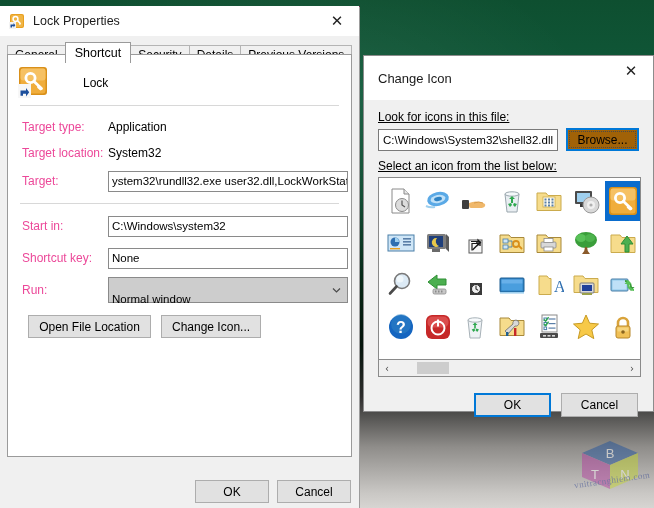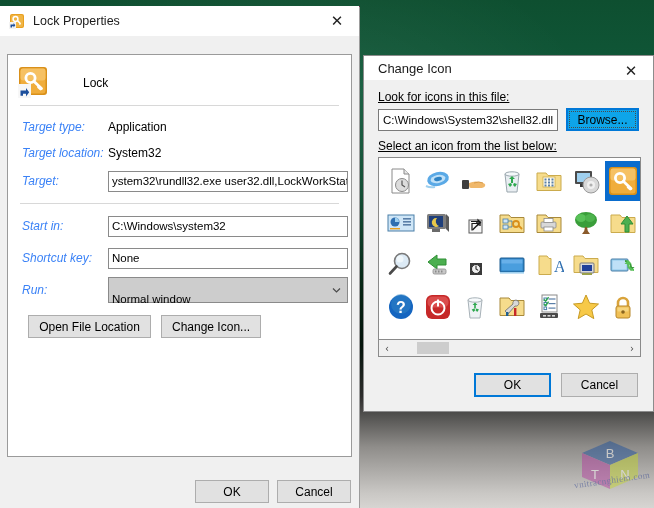--- a/index.html
+++ b/index.html
@@ -172,22 +172,21 @@
   .frow {
     display: flex;
     align-items: center;
     height: 26px;
     padding-left: 14px;
   }
   .flabel {
     width: 86px;
     flex: none;
     font-size: 12px;
-    color: #3b82f6;
-    font-style: italic;
+    color: #ec4899;
   }
   .fvalue {
     font-size: 12px;
   }
   .finput {
     box-sizing: border-box;
     height: 21px;
     border: 1px solid #8a8a8a;
     background: #fff;
     font-family: "Liberation Sans", sans-serif;
@@ -252,21 +251,21 @@
   }
   #props-buttons .btn { min-width: 74px; height: 23px; }
 
   
   #chicon {
     left: 363px; top: 55px;
     width: 291px; height: 357px;
     border: 1px solid #8c8c8c;
     background: #f0f0f0;
   }
-  #chicon .win-title { height: 24px; }
+  #chicon .win-title { height: 44px; }
   #chicon .win-title .tb-text { margin-left: 9px; font-size: 13px; }
   #chicon-body { padding: 4px 14px 0 14px; }
   .ci-label {
     font-size: 12px;
     margin-top: 6px;
     margin-bottom: 4px;
   }
   .ci-label u { text-decoration: underline; }
   .ci-filerow { display: flex; align-items: center; gap: 8px; }
   #ci-fileinput {
@@ -276,21 +275,21 @@
     border: 1px solid #7a7a7a;
     background: #fff;
     font-size: 11.5px;
     padding: 0 4px;
     line-height: 20px;
   }
   #ci-browse {
     box-sizing: border-box;
     width: 74px; height: 23px;
     border: 2px solid #0078d7;
-    background: #0ea5e9;
+    background: #a16207;
     font-size: 12px;
     display: flex; align-items: center; justify-content: center;
     position: relative;
   }
   #ci-browse .inner-dots {
     position: absolute;
     left: 1px; top: 1px; right: 1px; bottom: 1px;
     border: 1px dotted #4a4a4a;
   }
 
@@ -388,20 +387,27 @@
         <path d="M8.2 7.4 L11.6 10.8" stroke="#fff" stroke-width="1.5" fill="none"></path>
         <path d="M10.4 10.6 l1 1" stroke="#fff" stroke-width="1.4"></path>
         <rect x="0" y="9" width="7" height="7" fill="#f3f3f3"></rect>
         <path d="M1.5 14.5 L1.5 11.5 L4.6 11.5 L4.6 10 L6.3 12.3 L4.6 14.6 L4.6 13.2 L3 13.2 L3 14.5 Z" fill="#1c4f9c"></path>
       </svg>
     </span>
     <span class="tb-text nosel">Lock Properties</span>
     <div class="win-close">✕</div>
   </div>
 
+  <div class="tabstrip">
+    <div class="tab">General</div>
+    <div class="tab active">Shortcut</div>
+    <div class="tab">Security</div>
+    <div class="tab">Details</div>
+    <div class="tab">Previous Versions</div>
+  </div>
 
   <div class="tabpanel">
 
     <div class="sc-head">
       <span>
         <svg width="32" height="32" viewBox="0 0 32 32">
           <rect x="1" y="1" width="28" height="28" rx="3" fill="#d9901a"></rect>
           <rect x="2.5" y="2.5" width="25" height="25" rx="2.4" fill="#f0ad3c"></rect>
           <rect x="2.5" y="2.5" width="25" height="12" rx="2.4" fill="#f6c164"></rect>
           <circle cx="12.5" cy="12" r="4.6" fill="none" stroke="#ffffff" stroke-width="2.8"></circle>

